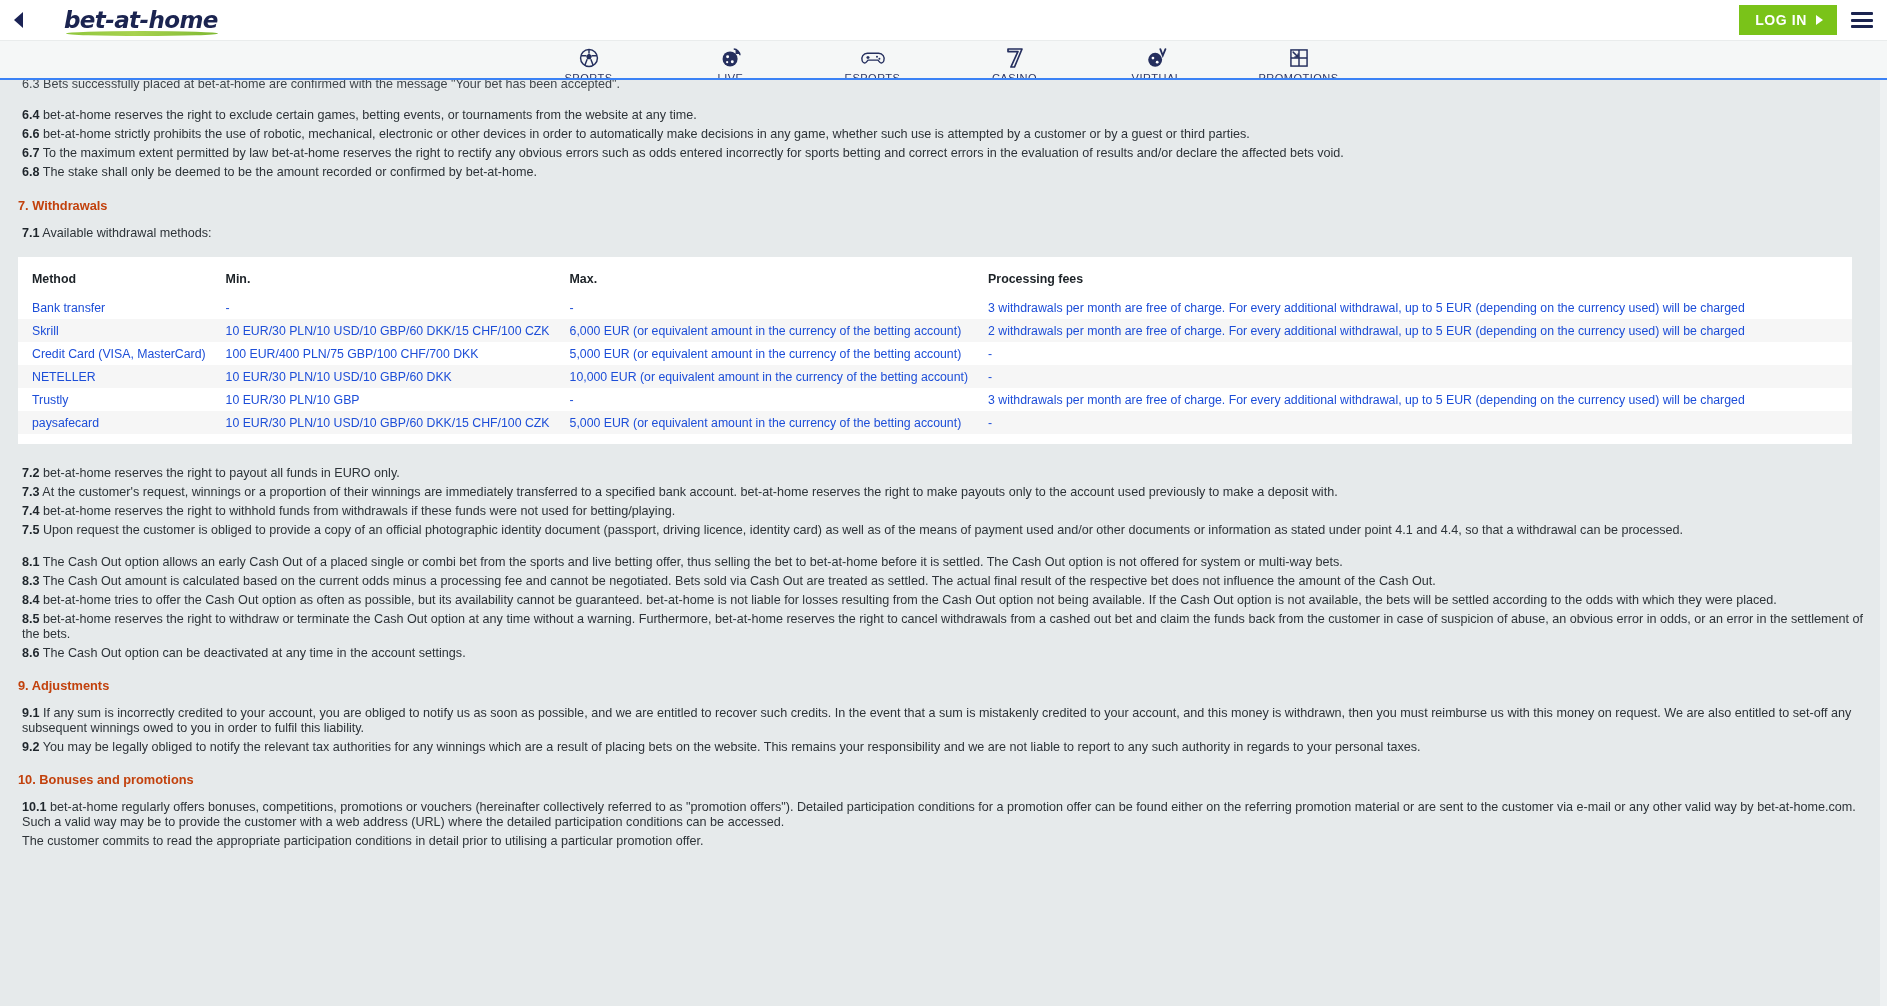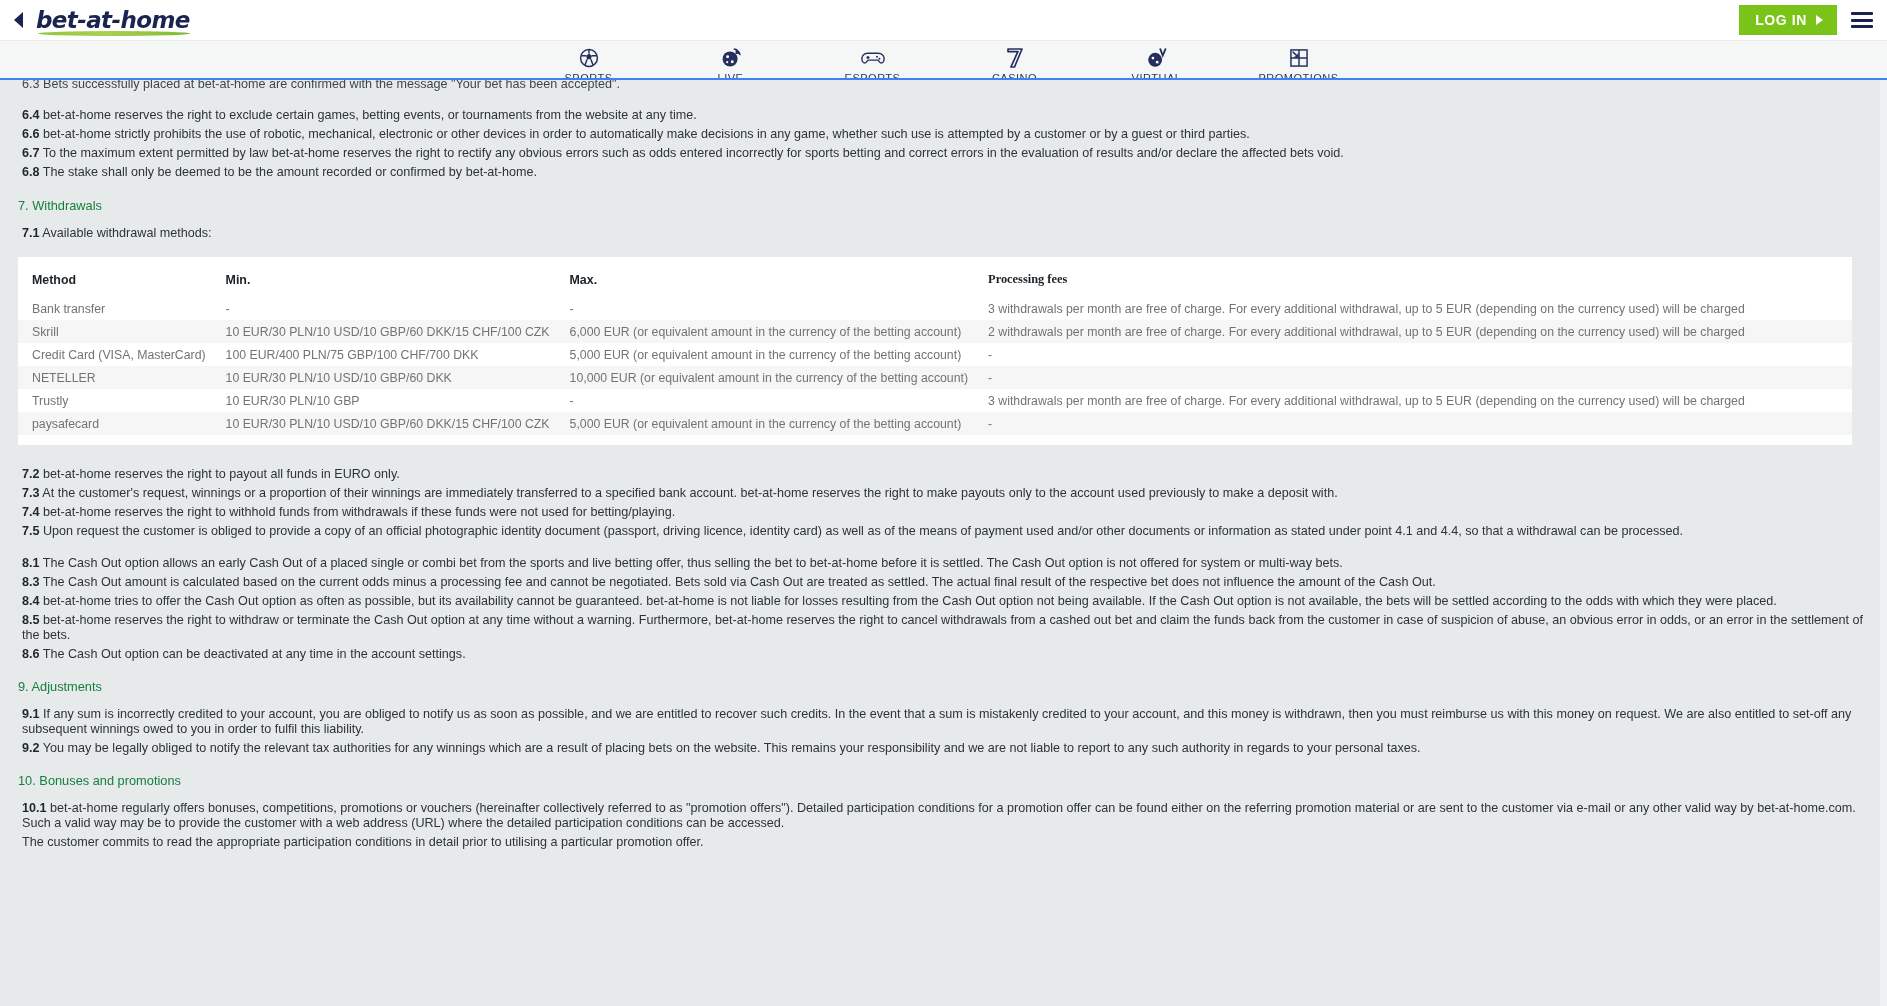--- a/index.html
+++ b/index.html
@@ -26,21 +26,21 @@
     width: 16px; height: 18px;
     display:flex; align-items:center; justify-content:center;
     cursor: pointer;
   }
   .back-arrow .tri {
     width: 0; height: 0;
     border-top: 8px solid transparent;
     border-bottom: 8px solid transparent;
     border-right: 9px solid #1b2355;
   }
-  .logo-wrap { margin-left: 0; position: relative; display:inline-block;text-align:right; }
+  .logo-wrap { margin-left: 28px; position: relative; display:inline-block;text-align:right; }
   .logo-text {
     font-family: "DejaVu Sans", sans-serif;
     font-weight: bold; font-style: italic;
     font-size: 23px; letter-spacing: -0.6px;
     color: #1b2450;
     line-height: 1;
   }
   .logo-underline {
     position: absolute; left: 2px; right: 0; bottom: -4px; height: 5px;
     background: linear-gradient(90deg,#8fc63d 0%, #a8d24f 45%, #7fb933 100%);
@@ -114,22 +114,22 @@
     line-height: 15px;
     color: #2d3338;
     font-family: "Liberation Sans", sans-serif;
   }
   .clause .num { font-weight: bold; color: #1f262c; }
   .clause-block { margin-bottom: 13.5px; }
 
   h3.section-h {
     margin: 0 0 13px 0;
     font-size: 12.8px;
-    font-weight: normal;
-    color: #15803d;
+    font-weight: bold;
+    color: #c2410c;
     font-family: "Liberation Sans", sans-serif;
   }
   .spacer-top { height: 6px; }
 
   
   .table-wrap {
     background: #ffffff;
     margin: 16px 0 22px 0;
     padding: 6px 0 10px 0;
     width: 1834px;
@@ -147,28 +147,28 @@
     color: #1c2227;
     font-size: 12.4px;
     padding: 9px 6px 10px 14px;
     background: #ffffff;
     white-space: nowrap;
   }
   table.wtable td {
     padding: 4.5px 6px 4.5px 14px;
     vertical-align: top;
     white-space: nowrap;
-    color: #737373;
+    color: #1d4ed8;
   }
   table.wtable tbody tr:nth-child(odd)  { background: #ffffff; }
   table.wtable tbody tr:nth-child(even) { background: #f6f6f6; }
   .col-method { width: 185px; }
   .col-min    { width: 325px; }
   .col-max    { width: 385px; }
-  .col-fees   { width: auto; font-family: Liberation Serif, serif; }
+  .col-fees   { width: auto; }
 
   
   .right-edge {
     position: absolute; top: 80px; right: 0; width: 7px; height: 926px;
     background: #eef1f2; z-index: 20; pointer-events: none;
   }
 </style>
 </head>
 <body>
 

